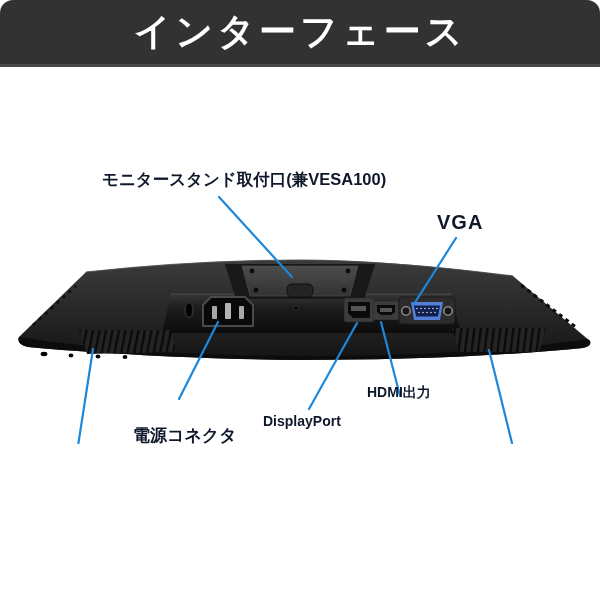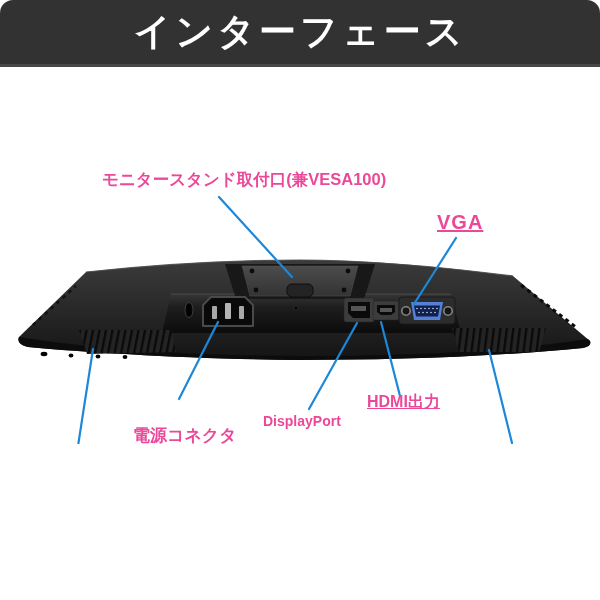--- a/index.html
+++ b/index.html
@@ -14,28 +14,28 @@
     display:flex;align-items:center;justify-content:center;
   }
   .hdr h1{
     margin:0;color:#fff;font-size:37px;font-weight:bold;letter-spacing:4px;
   }
   
   .fig{position:absolute;left:0;top:0;width:600px;height:600px;}
   .fig svg{position:absolute;left:0;top:0;}
   
   .lbl{
-    position:absolute;color:#ec4899;font-weight:bold;white-space:nowrap;
+    position:absolute;color:#0f172a;font-weight:bold;white-space:nowrap;
     line-height:1.15;
   }
   .lbl-stand{left:102px;top:170px;font-size:16.5px;}
-  .lbl-vga{left:437px;top:211px;font-size:20px;letter-spacing:1px;text-decoration:underline;}
+  .lbl-vga{left:437px;top:211px;font-size:20px;letter-spacing:1px;}
   .lbl-power{left:133px;top:426px;font-size:17px;}
   .lbl-dp{left:263px;top:413px;font-size:14px;}
-  .lbl-hdmi{left:367px;top:393px;font-size:16px;text-decoration:underline;}
+  .lbl-hdmi{left:367px;top:384px;font-size:14px;}
   .lbl-spk{display:flex;align-items:center;gap:4px;font-size:17px;}
   .lbl-spk-left{left:17px;top:447px;}
   .lbl-spk-right{left:427px;top:443px;}
   .spk-ico{flex:0 0 auto;}
 </style>
 </head>
 <body>
 
 <div class="stage">
 

